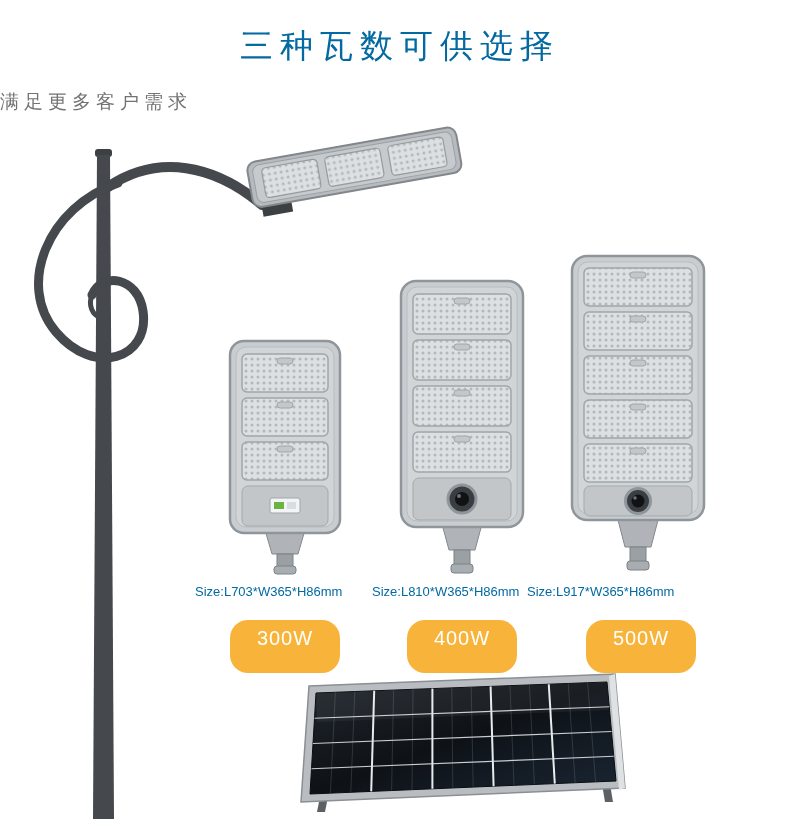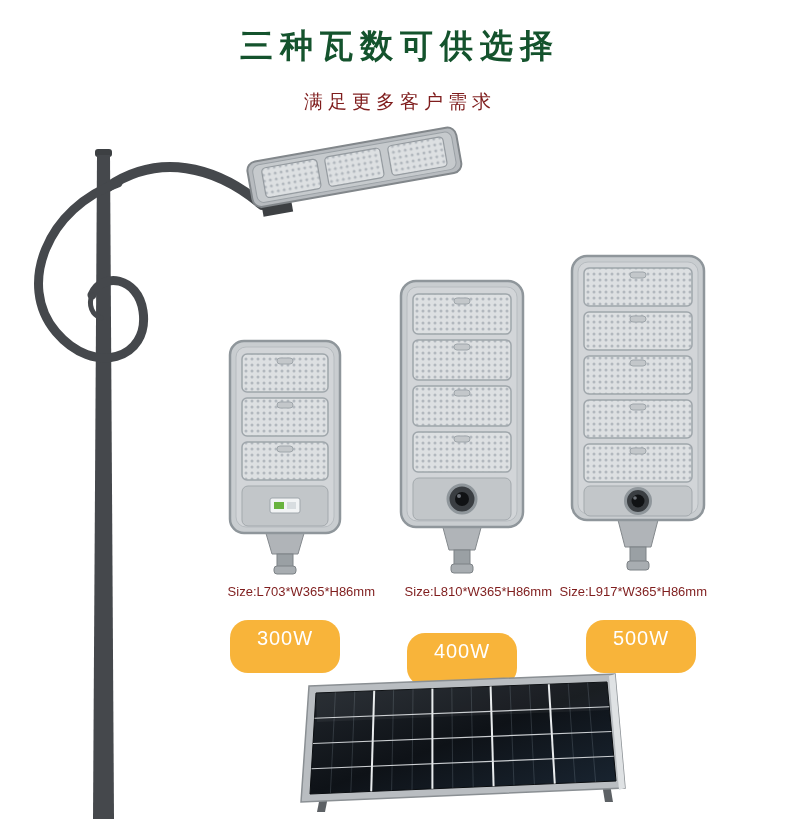--- a/index.html
+++ b/index.html
@@ -2,50 +2,50 @@
 <html><head>
 <meta charset="utf-8">
 <style>
   * { margin:0; padding:0; box-sizing:border-box; }
   html,body { background:#ffffff; }
   body { font-family:"Liberation Sans", sans-serif; }
   .canvas { position:relative; width:800px; height:819px; background:#ffffff; overflow:hidden; margin:0 auto; }
 
   .title {
     position:absolute; top:24px; left:0; width:100%;
-    text-align:center; font-size:33px; font-weight:700;
-    letter-spacing:7px; color:#14532d;
+    text-align:center; font-size:33px; font-weight:400;
+    letter-spacing:7px; color:#0369a1;
   }
   .subtitle {
     position:absolute; top:89px; left:0; width:100%;
-    text-align:center; font-size:19px; letter-spacing:5px; color:#7f1d1d;font-family:Liberation Serif, serif;
+    text-align:left; font-size:19px; letter-spacing:5px; color:#737373;font-family:Liberation Serif, serif;
   }
 
   .pole-svg   { position:absolute; left:0;   top:125px; }
   .lamp-1     { position:absolute; left:225px; top:338px; }
   .lamp-2     { position:absolute; left:396px; top:278px; }
   .lamp-3     { position:absolute; left:567px; top:253px; }
   .panel-svg  { position:absolute; left:295px; top:670px; }
 
   .size-label {
     position:absolute; top:584px; width:180px;
-    text-align:right; font-size:13px; color:#7f1d1d;
+    text-align:left; font-size:13px; color:#0369a1;
   }
   .size-1 { left:195px; }
   .size-2 { left:372px; }
   .size-3 { left:527px; }
 
   .pill {
     position:absolute; top:620px; width:110px; height:53px;
     border-radius:18px; background:#f8b43a; color:#ffffff;
     font-size:20px; font-weight:400; line-height:36px; text-align:center;
     letter-spacing:1px;
   }
   .pill-1 { left:230px; }
-  .pill-2 { left:407px;margin-top:13px; }
+  .pill-2 { left:407px; }
   .pill-3 { left:586px; }
 </style>
 </head>
 <body>
 
 <div class="canvas">
 
   <h1 class="title">三种瓦数可供选择</h1>
   <p class="subtitle">满足更多客户需求</p>
 

